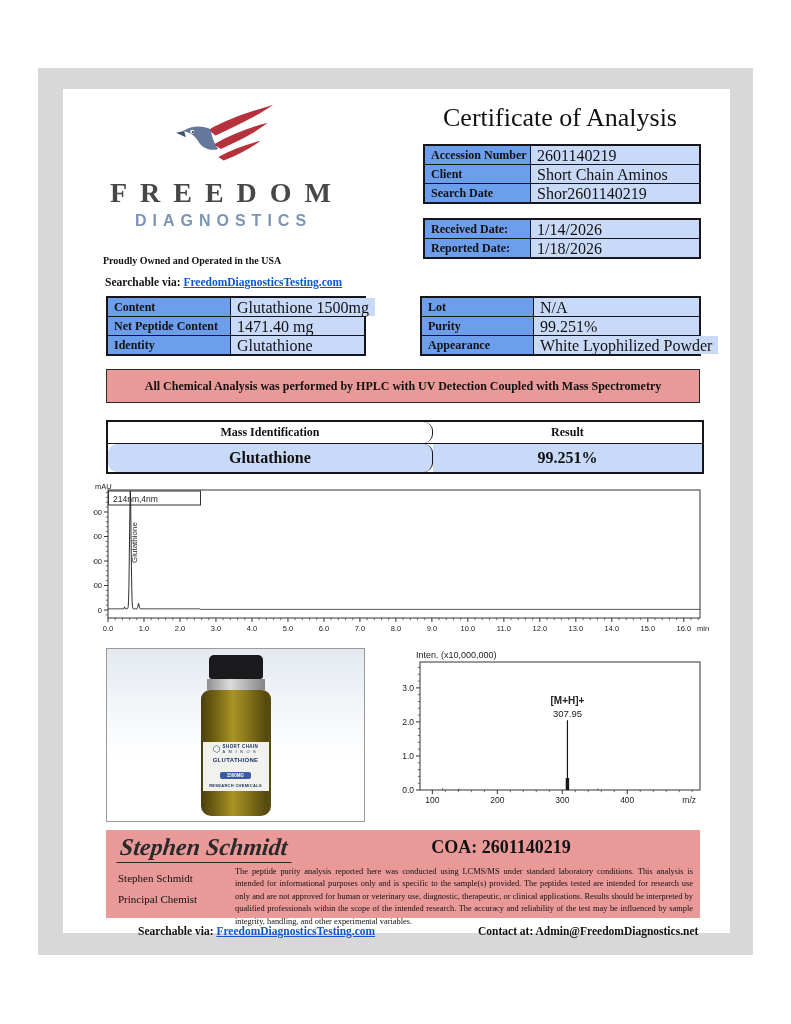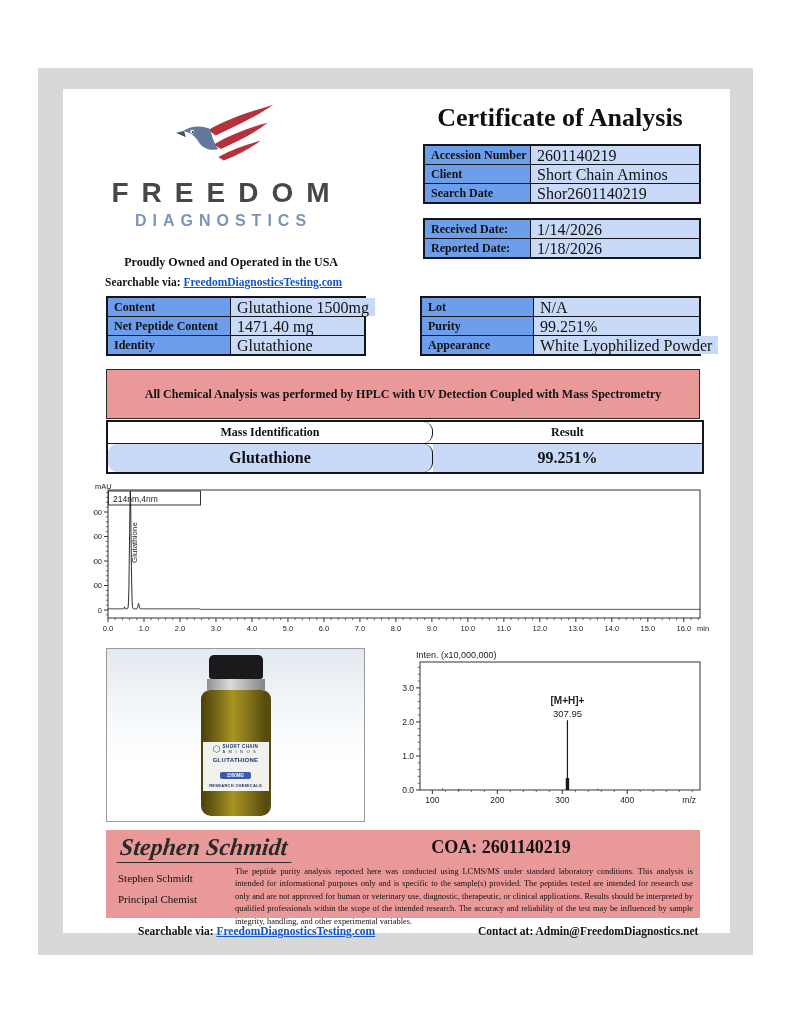--- a/index.html
+++ b/index.html
@@ -8,51 +8,51 @@
     width:791px;height:1024px;position:relative;background:#ffffff;
     font-family:"Liberation Serif", serif;color:#111;
     -webkit-font-smoothing:antialiased;
   }
   #backdrop{position:absolute;left:38px;top:68px;width:715px;height:887px;background:#d8d8d8;}
   #page{position:absolute;left:63px;top:89px;width:667px;height:844px;background:#ffffff;}
 
   
   #logo-block{position:absolute;left:40px;top:14px;width:235px;text-align:center;}
   #eagle{display:block;margin:0 auto;}
-  .brand{font-family:Liberation Sans, sans-serif;font-weight:700;font-size:28px;
+  .brand{font-family:Liberation Serif, serif;font-weight:700;font-size:28px;
          letter-spacing:13px;color:var(--brand-gray);margin-top:2px;margin-right:-13px;}
   .subbrand{font-family:"Liberation Sans",sans-serif;font-weight:600;font-size:16px;
          letter-spacing:6px;color:var(--brand-slate);margin-top:3px;margin-right:-6px;}
-  #tagline{position:absolute;left:40px;top:166px;width:235px;text-align:right;
-         font-weight:700;font-size:12px;}
+  #tagline{position:absolute;left:40px;top:166px;width:235px;text-align:left;
+         font-weight:700;font-size:10px;}
   .search-line{font-weight:700;font-size:11.5px;}
   .search-line a{color:var(--link-blue);text-decoration:underline;font-weight:700;}
   #searchable-top{position:absolute;left:42px;top:187px;}
 
   #title{position:absolute;left:317px;top:14px;width:360px;text-align:center;
-         font-size:26px;font-weight:700;}
+         font-size:26px;font-weight:400;}
 
   
   .kv-table{position:absolute;border:2px solid #14161c;background:#14161c;}
   .kv-row{display:grid;}
   .kv-row + .kv-row{border-top:1px solid #14161c;}
   .kv-label{background:var(--table-header-blue);font-weight:700;font-size:12px;
             padding:1.5px 6px;border-right:1px solid #14161c;line-height:15px;white-space:nowrap;}
   .kv-value{background:var(--table-cell-blue);font-size:16px;padding:1.5px 6px;line-height:15px;white-space:nowrap;}
   #accession-table{left:360px;top:55px;width:274px;}
   #accession-table .kv-row{grid-template-columns:106px 1fr;}
   #dates-table{left:360px;top:129px;width:274px;}
   #dates-table .kv-row{grid-template-columns:106px 1fr;}
   #product-table{left:43px;top:207px;width:256px;}
   #product-table .kv-row{grid-template-columns:123px 1fr;}
   #info-table{left:357px;top:207px;width:277px;}
   #info-table .kv-row{grid-template-columns:112px 1fr;}
 
   
-  #banner{position:absolute;left:43px;top:280px;width:594px;height:50px;
+  #banner{position:absolute;left:43px;top:280px;width:594px;height:34px;
           background:var(--banner-pink);border:1.5px solid #2a2a2a;box-sizing:border-box;
           display:flex;align-items:center;justify-content:center;text-align:center;
           font-weight:700;font-size:12px;padding:0 30px;}
 
   
   #mass-table{position:absolute;left:43px;top:331px;width:594px;border:2px solid #14161c;}
   .mt-row{display:grid;grid-template-columns:54.7% 1fr;}
   .mt-row.header .mt-cell{background:#ffffff;font-weight:700;font-size:12px;height:21px;line-height:21px;}
   .mt-row.data{border-top:1.5px solid #14161c;}
   .mt-row.data .mt-cell{background:var(--table-cell-blue);font-weight:700;font-size:16px;height:28px;line-height:28px;}

